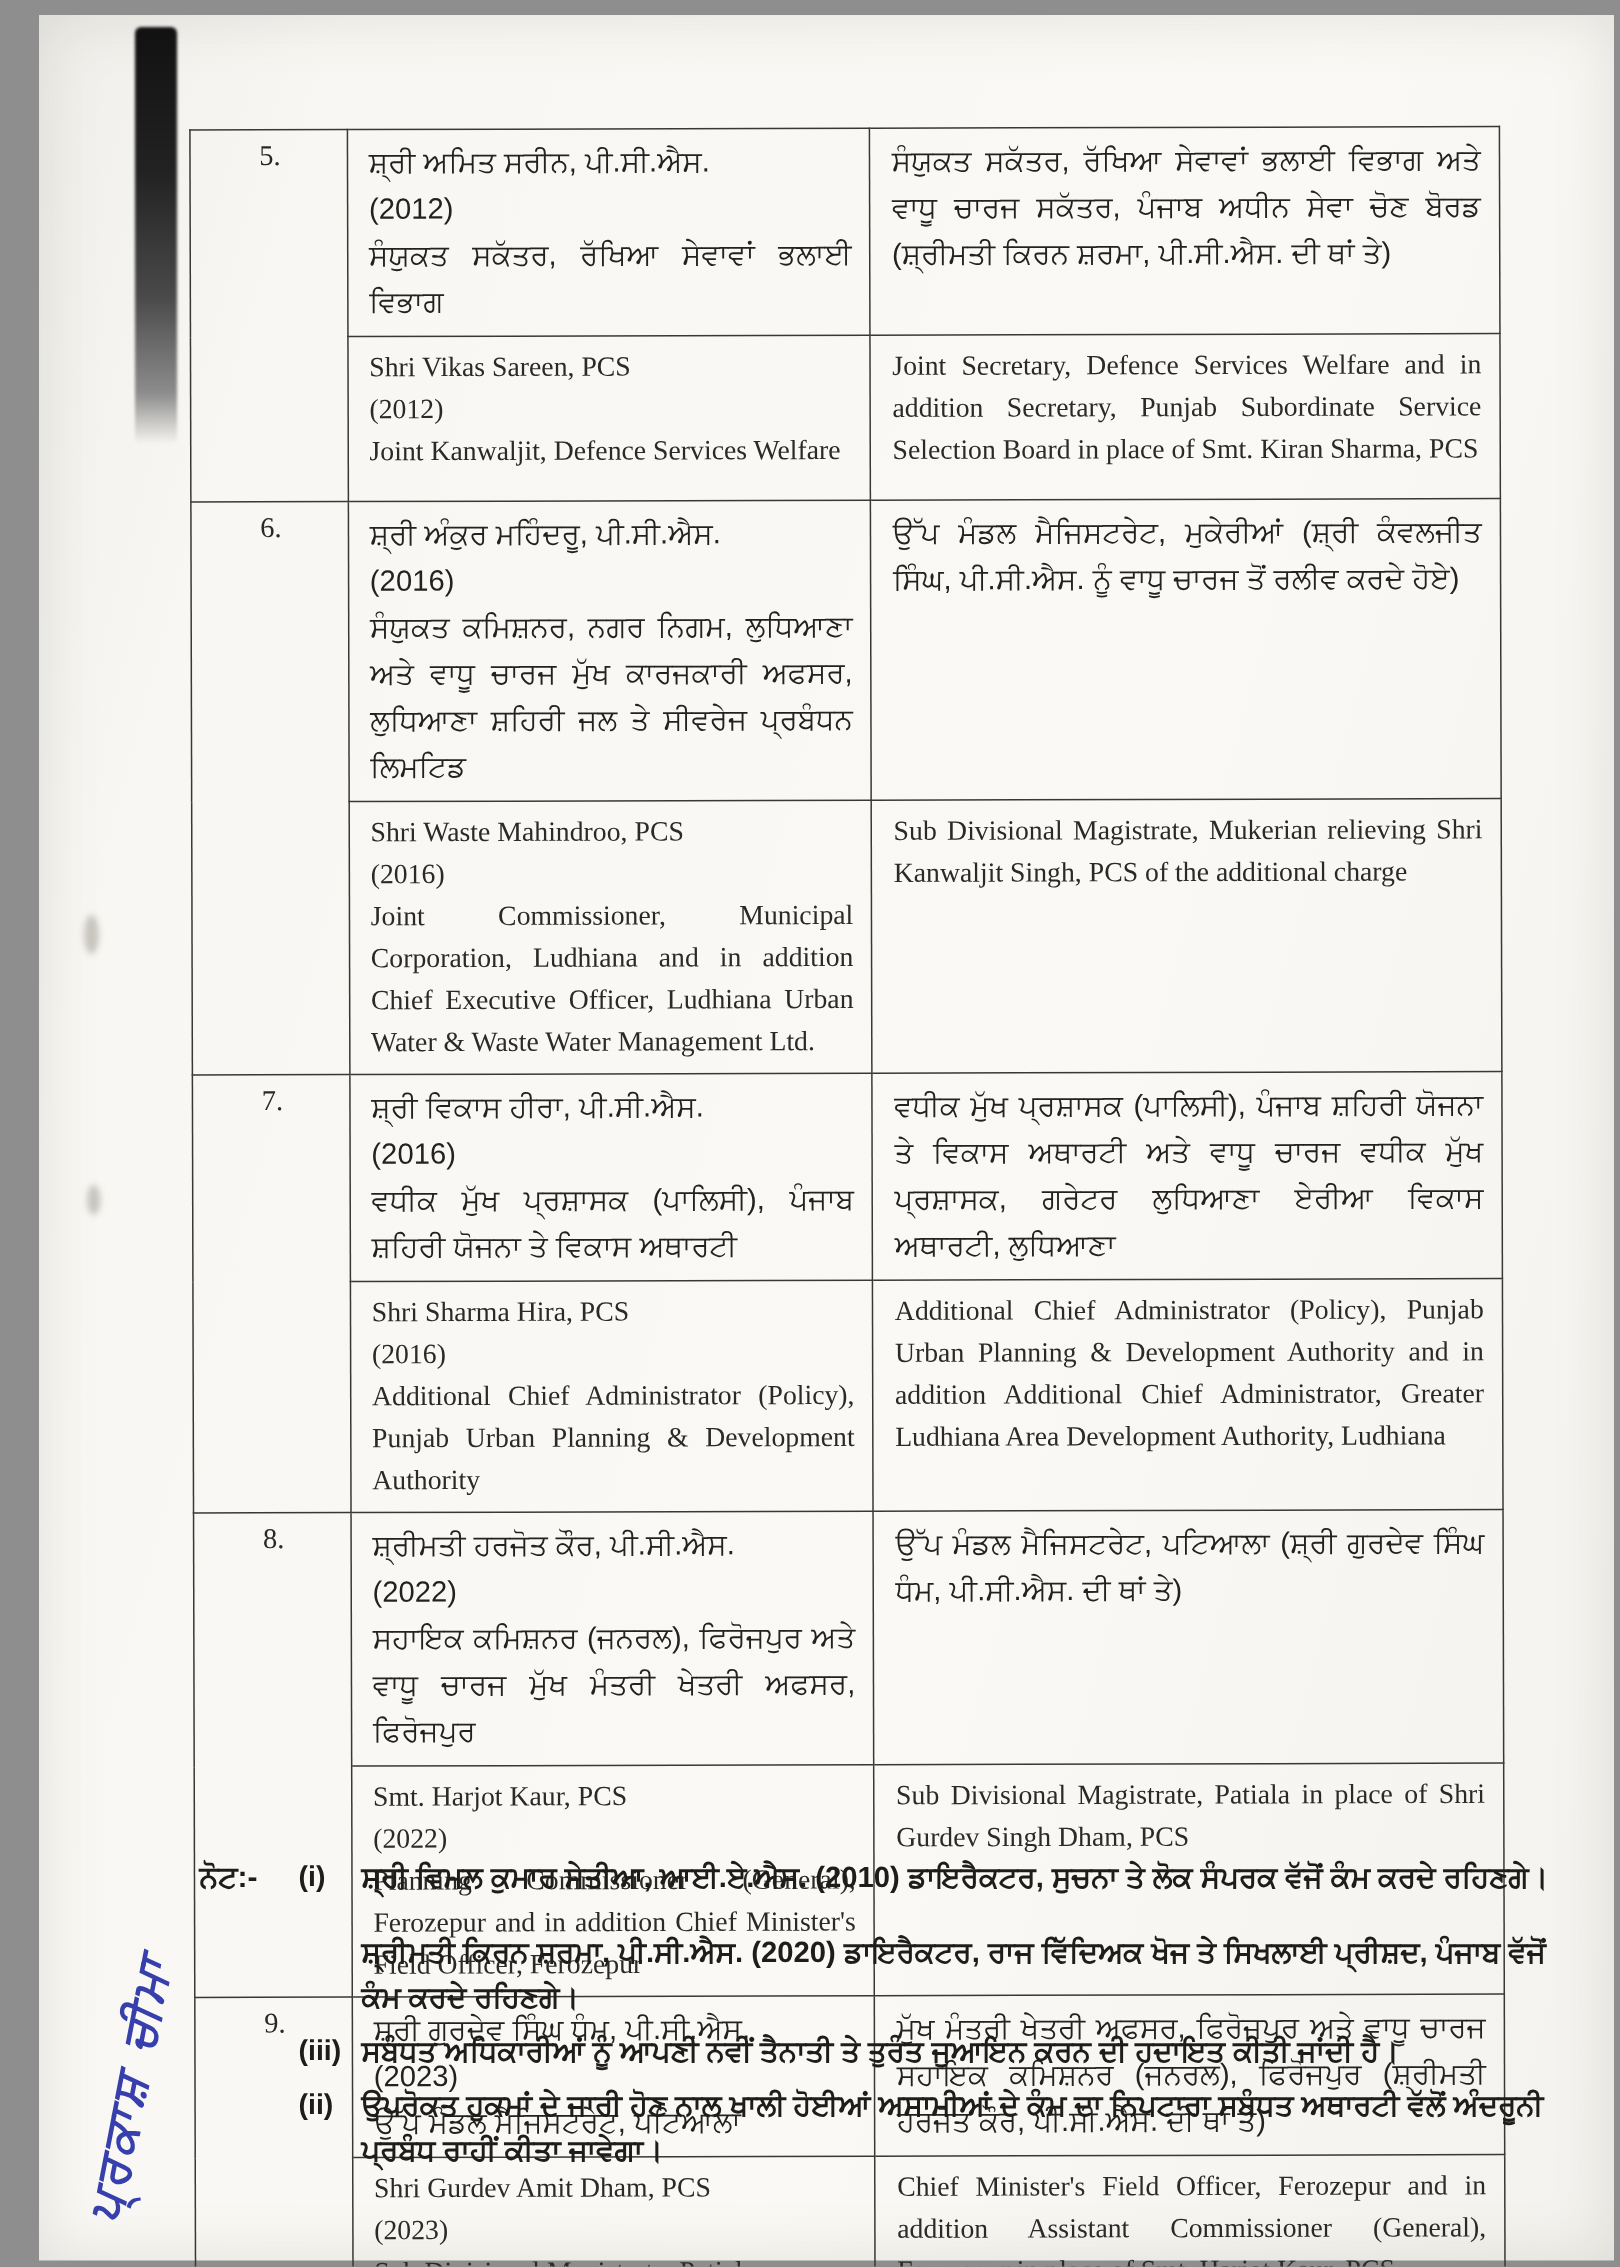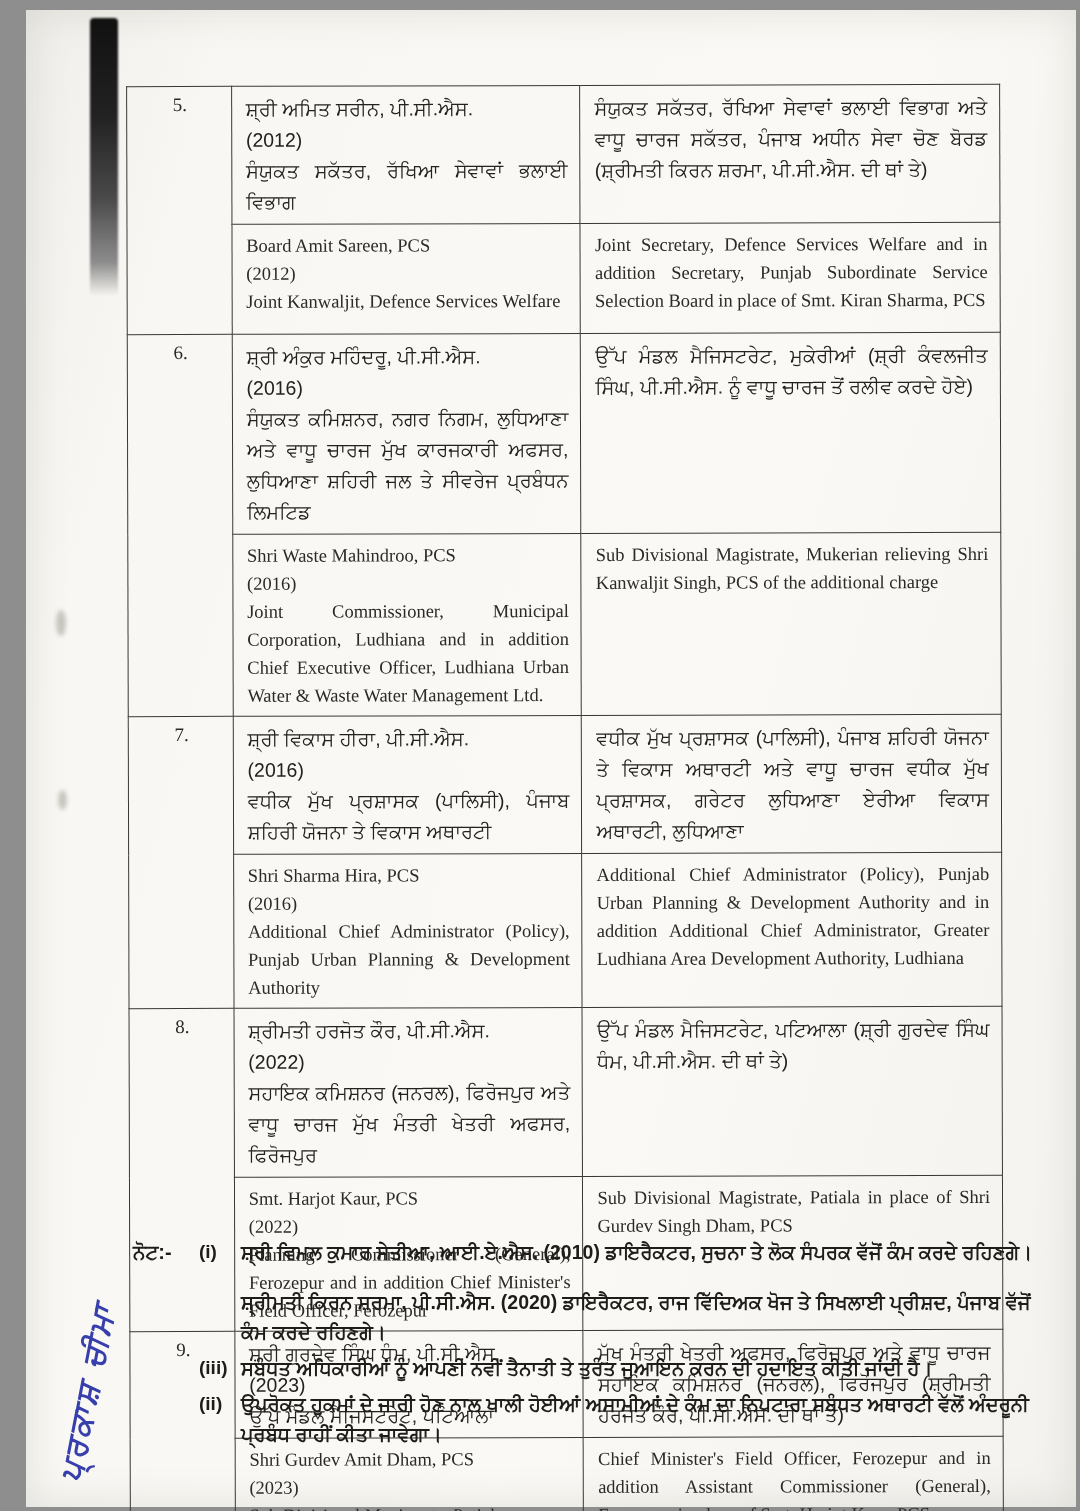--- a/index.html
+++ b/index.html
@@ -92,21 +92,21 @@
         <div class="pa-text">ਸ਼੍ਰੀ ਅਮਿਤ ਸਰੀਨ, ਪੀ.ਸੀ.ਐਸ.</div>
         <div class="pa-text">(2012)</div>
         <div class="pa-text pa-just">ਸੰਯੁਕਤ ਸਕੱਤਰ, ਰੱਖਿਆ ਸੇਵਾਵਾਂ ਭਲਾਈ ਵਿਭਾਗ</div>
       </td>
       <td class="next">
         <div class="pa-text pa-just">ਸੰਯੁਕਤ ਸਕੱਤਰ, ਰੱਖਿਆ ਸੇਵਾਵਾਂ ਭਲਾਈ ਵਿਭਾਗ ਅਤੇ ਵਾਧੂ ਚਾਰਜ ਸਕੱਤਰ, ਪੰਜਾਬ ਅਧੀਨ ਸੇਵਾ ਚੋਣ ਬੋਰਡ (ਸ਼੍ਰੀਮਤੀ ਕਿਰਨ ਸ਼ਰਮਾ, ਪੀ.ਸੀ.ਐਸ. ਦੀ ਥਾਂ ਤੇ)</div>
       </td>
     </tr>
     <tr class="r5b">
       <td class="cur">
-        <div class="en-text">Board Amit Sareen, PCS</div>
+        <div class="en-text">Shri Vikas Sareen, PCS</div>
         <div class="en-text">(2012)</div>
         <div class="en-text en-just">Joint Kanwaljit, Defence Services Welfare</div>
       </td>
       <td class="next">
         <div class="en-text en-just">Joint Secretary, Defence Services Welfare and in addition Secretary, Punjab Subordinate Service Selection Board in place of Smt. Kiran Sharma, PCS</div>
       </td>
     </tr>
 
     <tr class="r6a">
       <td class="sno" rowspan="2">6.</td>

